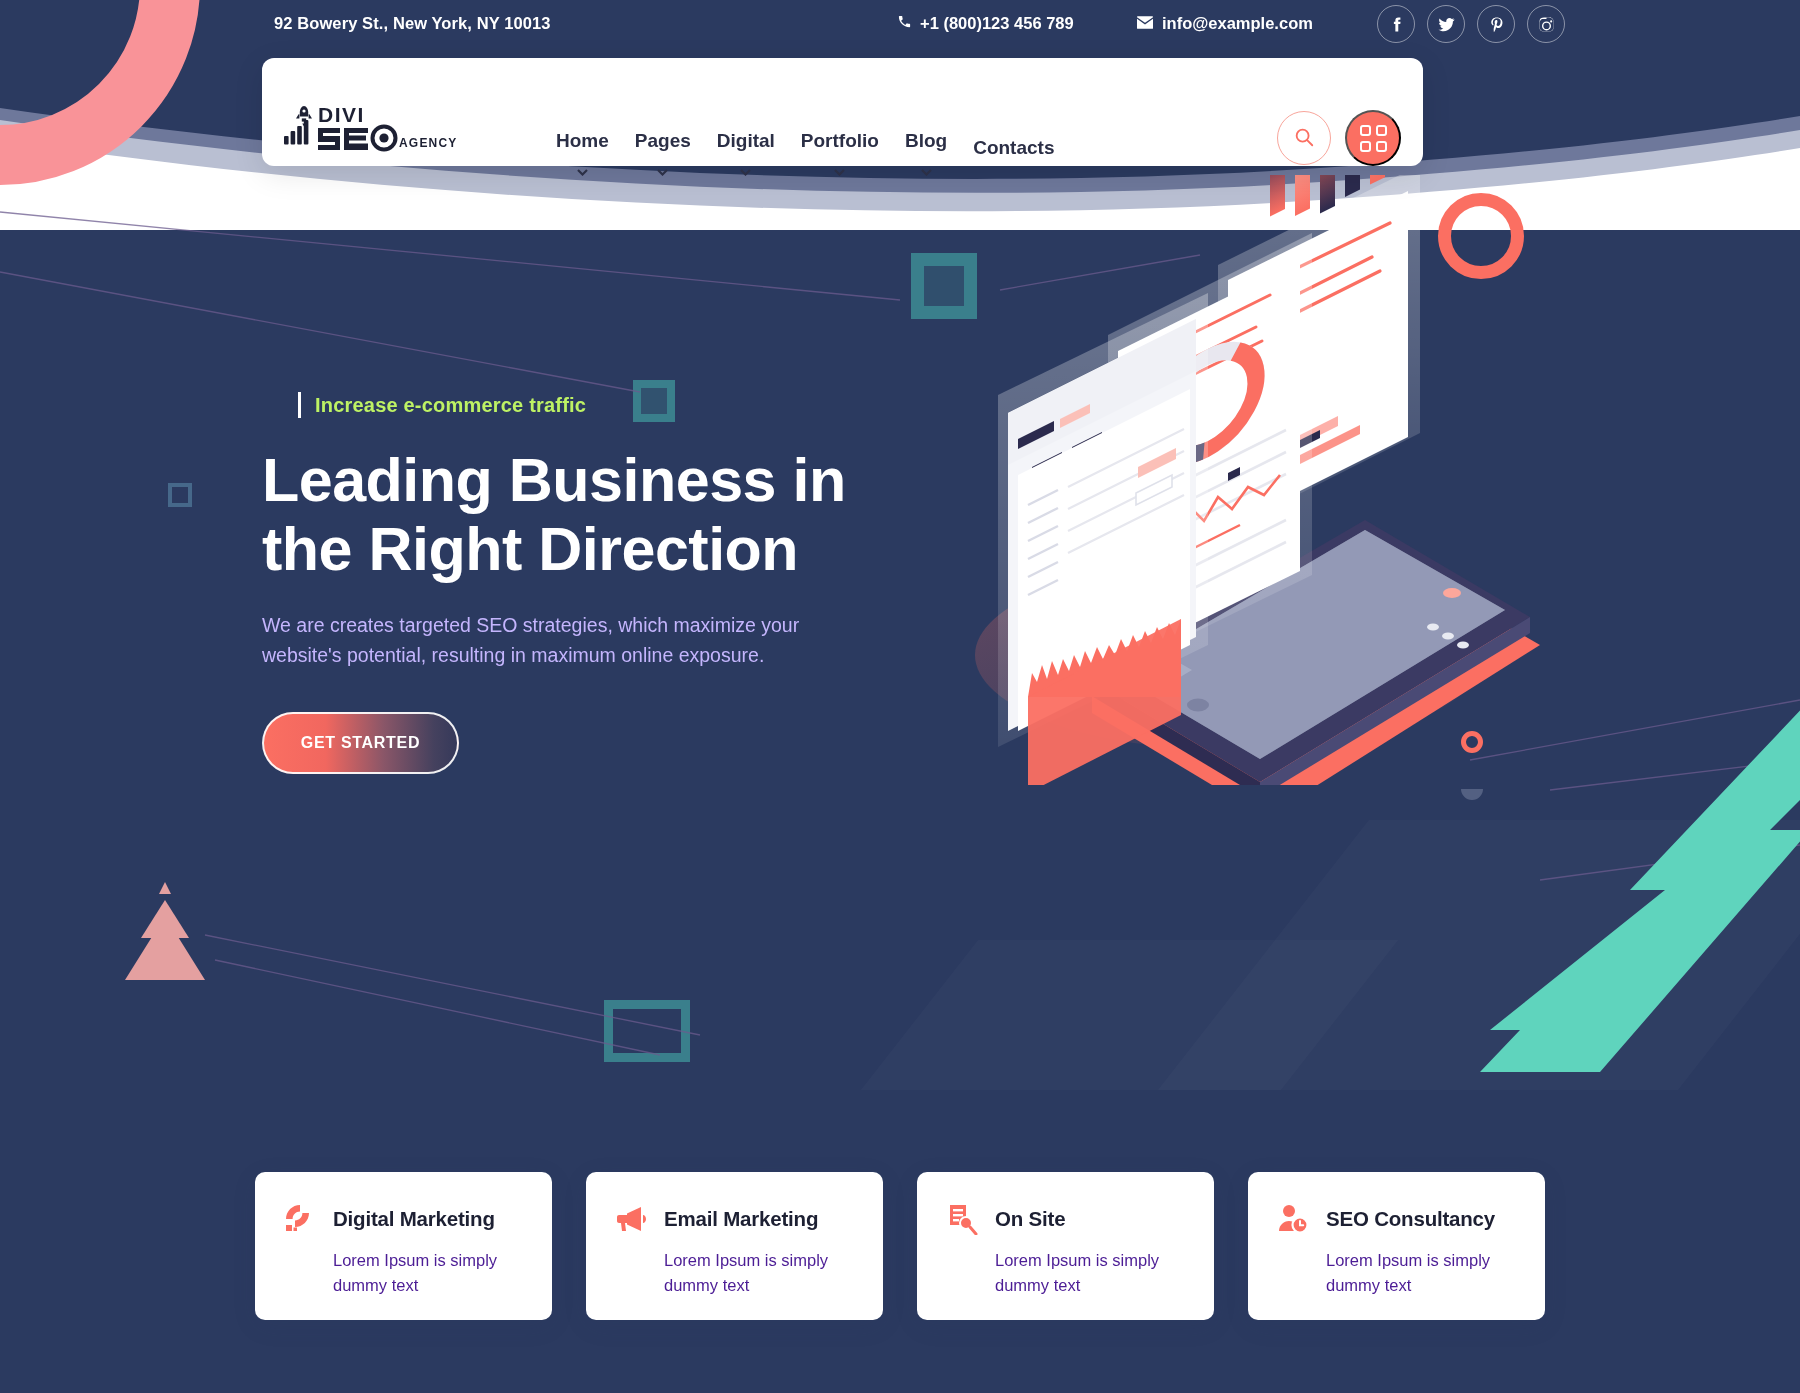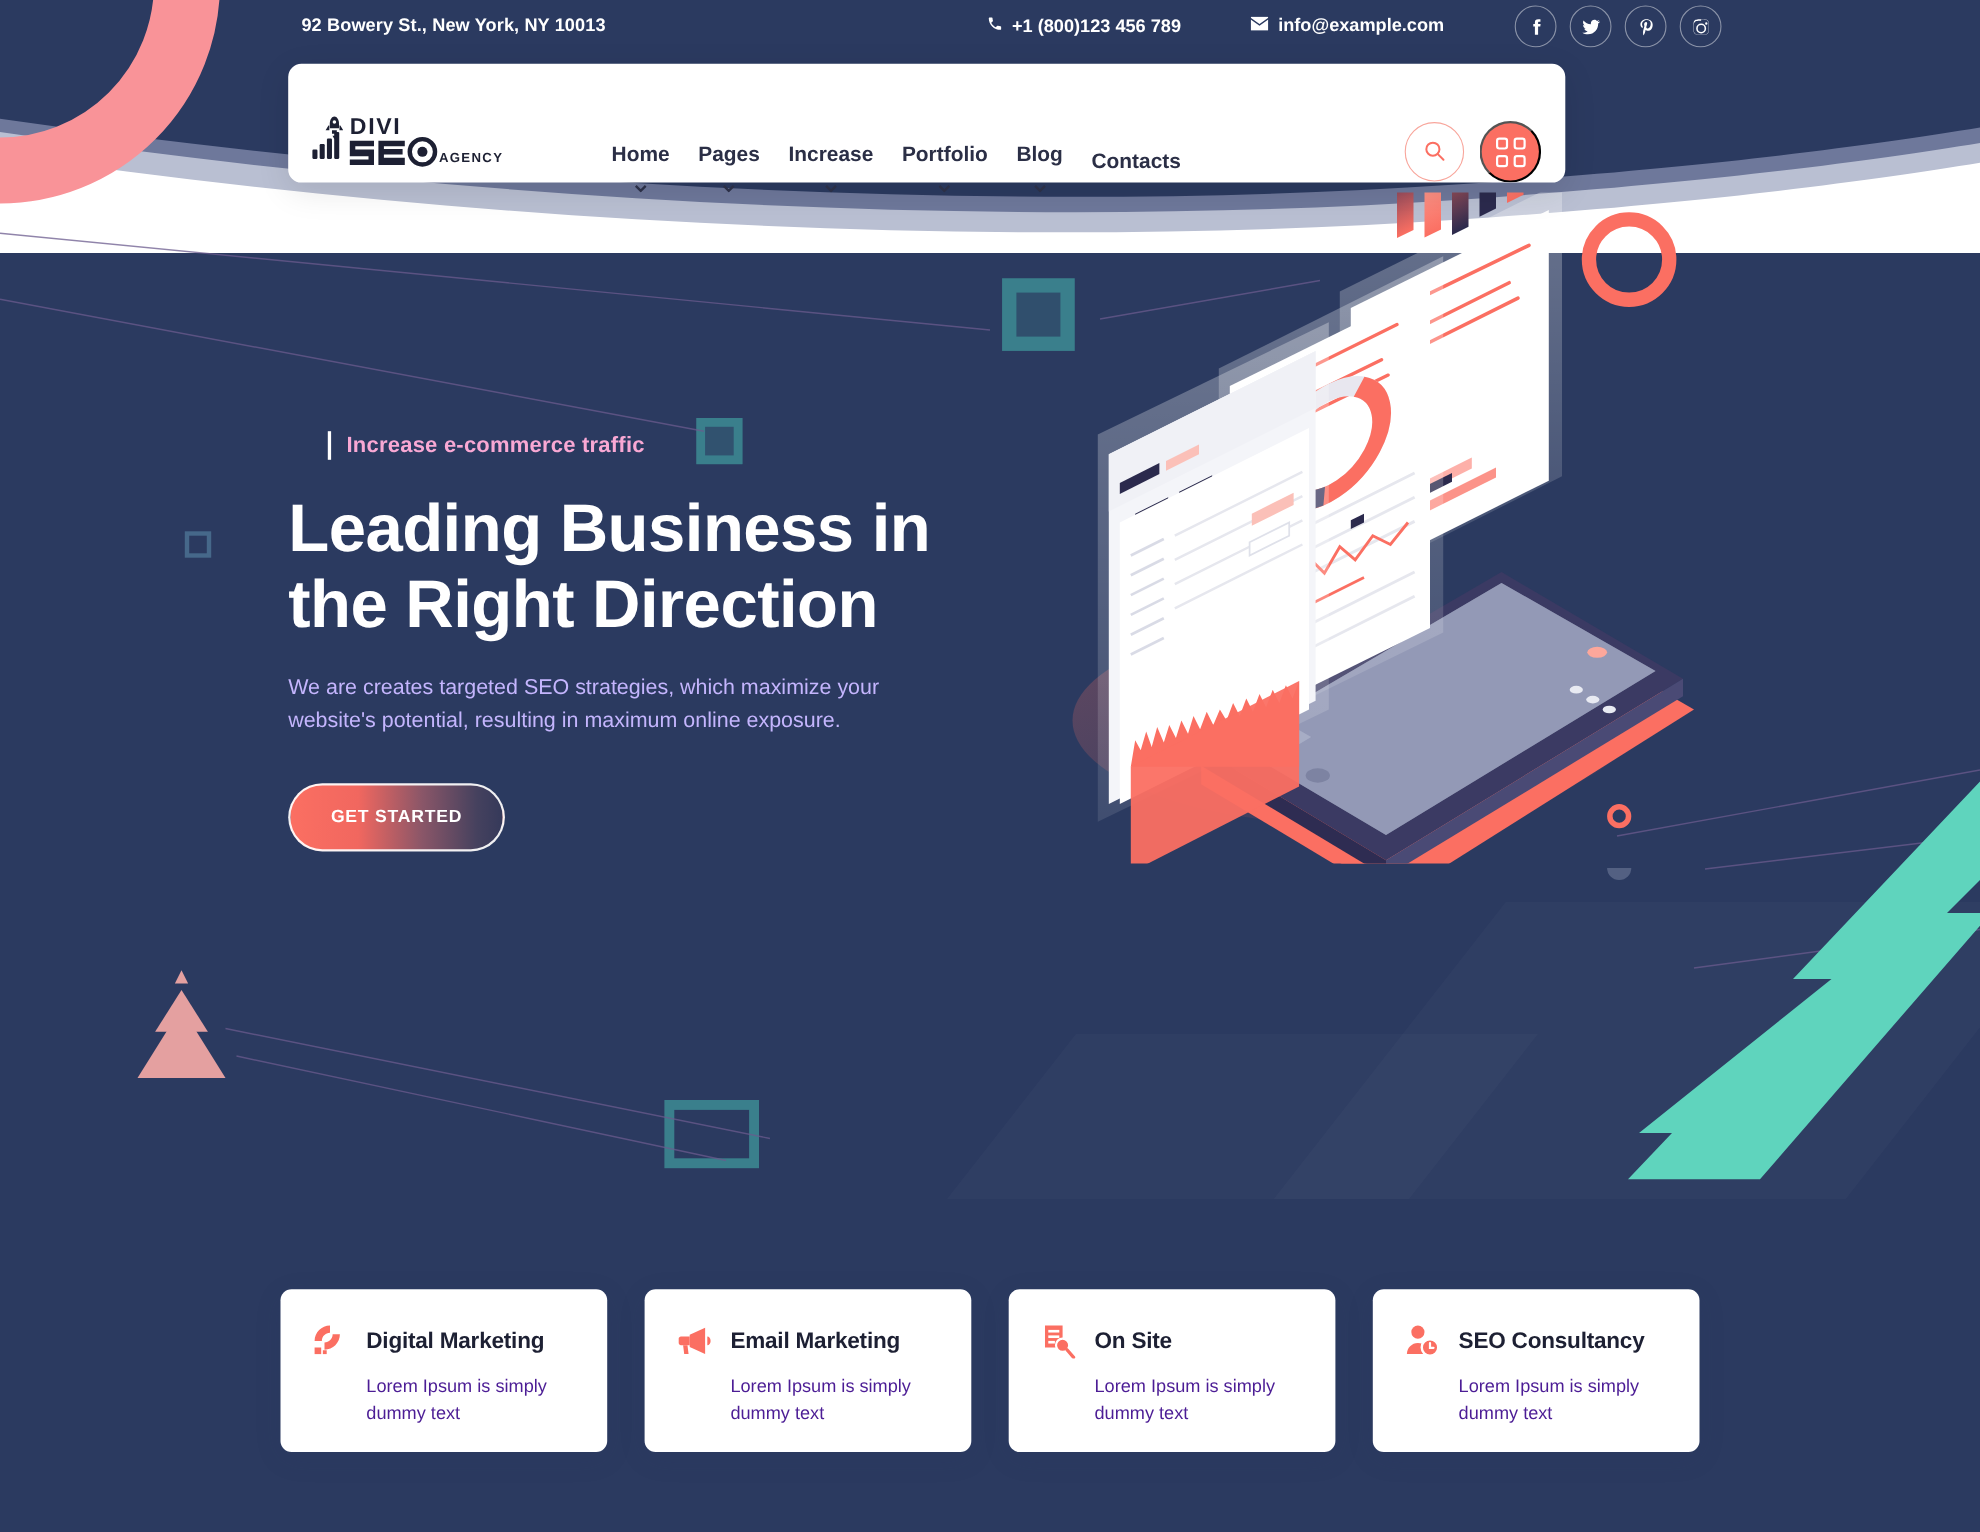--- a/index.html
+++ b/index.html
@@ -109,21 +109,21 @@
     background:#fb6f62; display:flex; align-items:center; justify-content:center;
     cursor:pointer;
   }
   .btn-grid .g{ display:grid; grid-template-columns:11px 11px; gap:5px; }
   .btn-grid .g i{ width:11px; height:11px; border:2.4px solid #fff; border-radius:3px; display:block; }
 
   
   #hero-copy{ position:absolute; left:262px; top:392px; width:600px; z-index:14; }
   .eyebrow{
     display:flex; align-items:center; gap:14px;
-    color:#f9a8d4; font-size:20px; font-weight:700; letter-spacing:.2px;padding-left:36px;
+    color:#bef264; font-size:20px; font-weight:700; letter-spacing:.2px;padding-left:36px;
   }
   .eyebrow .bar{ width:3px; height:26px; background:#fff; display:block; }
   h1.hero-title{
     margin-top:28px;
     color:#fff; font-size:61px; line-height:1.13; font-weight:700;
     letter-spacing:-.5px;
   }
   .hero-sub{
     margin-top:26px; color:#c4b5fd; font-size:19.5px; line-height:1.55; max-width:575px;
   }
@@ -439,21 +439,21 @@
             <polyline points="1,1 5.5,5.5 10,1"></polyline>
           </svg></span>
     </div>
     <div class="nav-item">
       <span>Pages</span>
       <span class="chev"><svg viewBox="0 0 11 7">
             <polyline points="1,1 5.5,5.5 10,1"></polyline>
           </svg></span>
     </div>
     <div class="nav-item">
-      <span>Increase</span>
+      <span>Digital</span>
       <span class="chev"><svg viewBox="0 0 11 7">
             <polyline points="1,1 5.5,5.5 10,1"></polyline>
           </svg></span>
     </div>
     <div class="nav-item">
       <span>Portfolio</span>
       <span class="chev"><svg viewBox="0 0 11 7">
             <polyline points="1,1 5.5,5.5 10,1"></polyline>
           </svg></span>
     </div>

